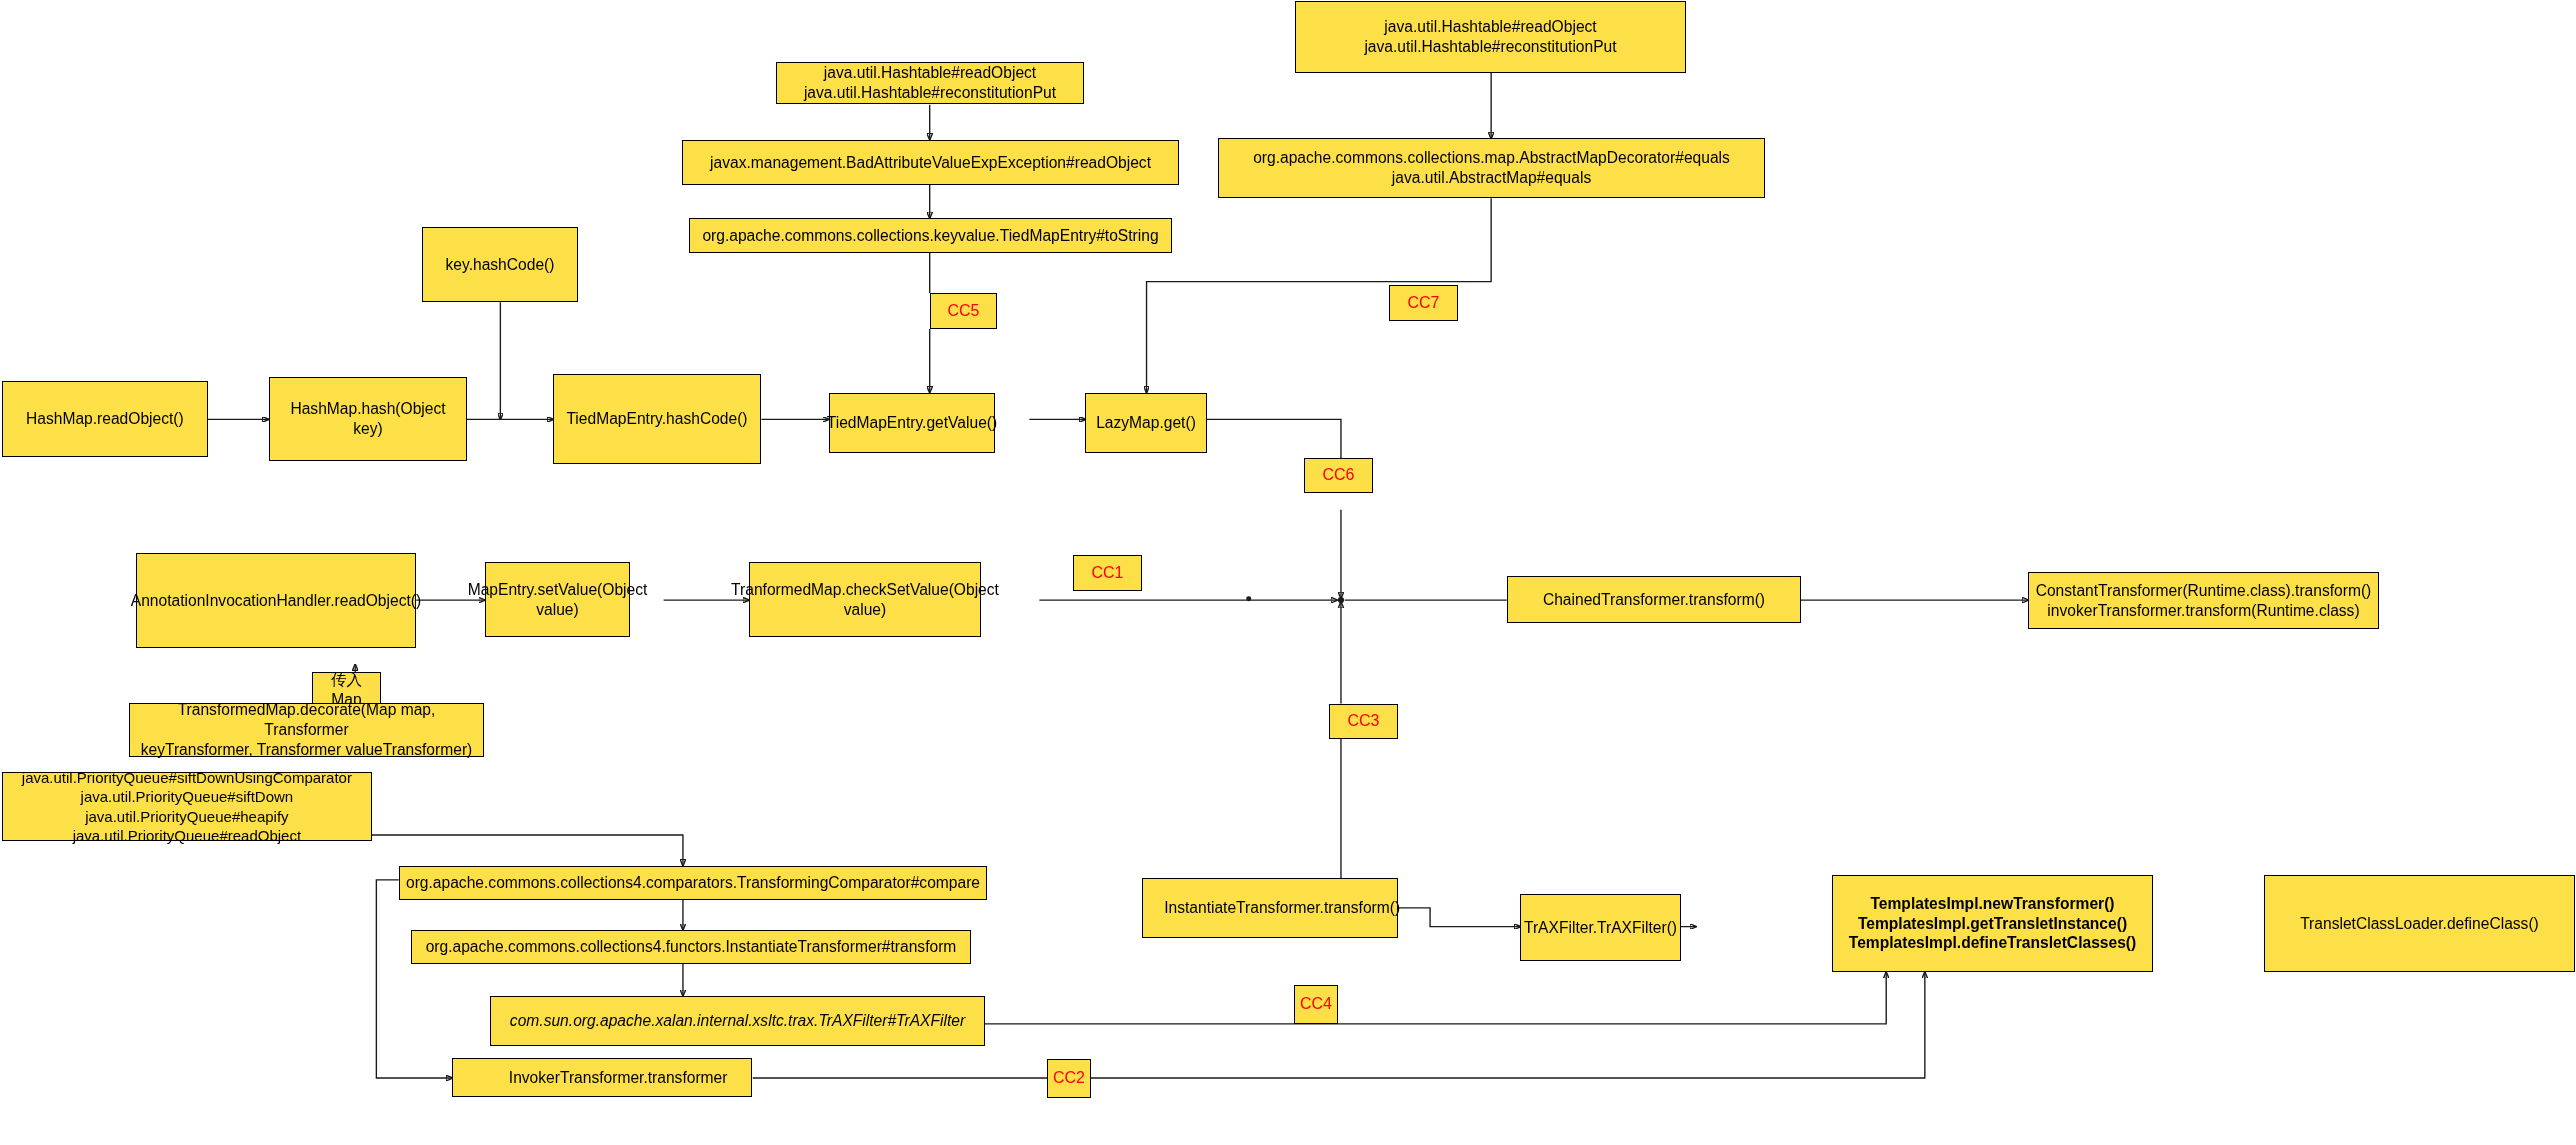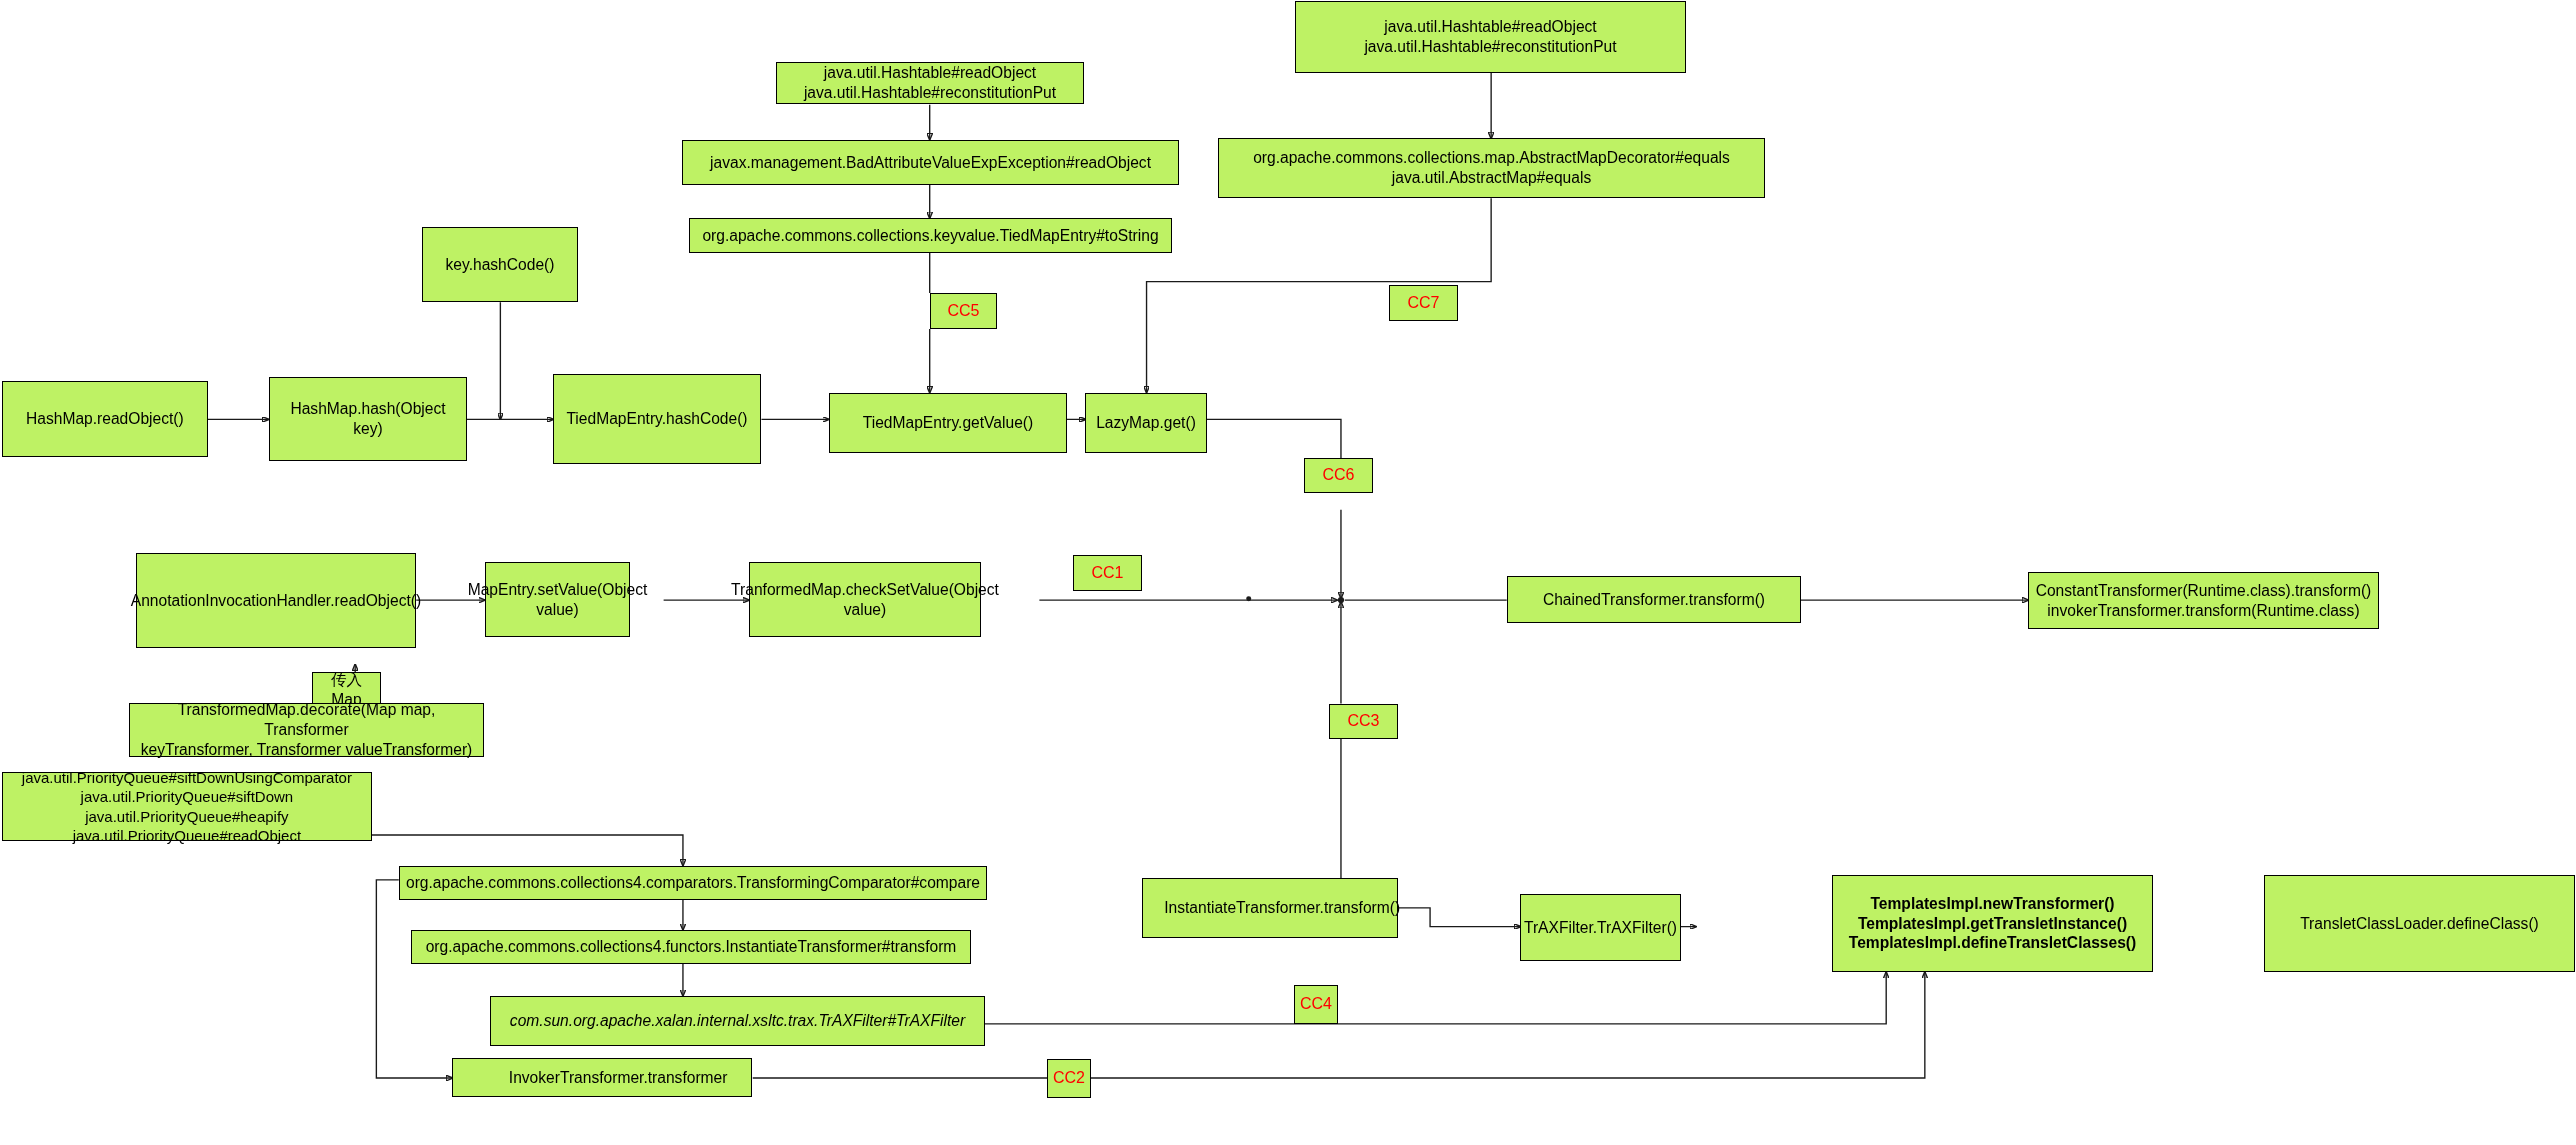--- a/index.html
+++ b/index.html
@@ -14,21 +14,21 @@
     position: relative;
     width: 2576px;
     height: 1146px;
     background: #ffffff;
     overflow: hidden;
   }
   .node {
     position: absolute;
     box-sizing: border-box;
     border: 1.2px solid #000000;
-    background: #bef264;
+    background: #fde047;
     display: flex;
     align-items: center;
     justify-content: center;
     text-align: center;
     color: #000000;
     font-family: "Liberation Sans", sans-serif;
     font-size: 15.6px;
     line-height: 1.28;
     white-space: pre-line;
     padding: 1.2px 3.7px;
@@ -137,21 +137,21 @@
   <div class="node cc" style="left:1389px; top:285px; width:69px; height:36px;">CC7</div>
 
   <div class="node" style="left:422px; top:227px; width:156px; height:75px;">key.hashCode()</div>
 
   <div class="node" style="left:1.9px; top:381px; width:206px; height:76px;">HashMap.readObject()</div>
 
   <div class="node" style="left:269px; top:377px; width:198px; height:84px;">HashMap.hash(Object key)</div>
 
   <div class="node" style="left:553px; top:374px; width:208px; height:90px;">TiedMapEntry.hashCode()</div>
 
-  <div class="node" style="left:829px; top:393px; width:238px; height:60px;">TiedMapEntry.getValue()</div>
+  <div class="node" style="left:829px; top:393px; width:166px; height:60px;">TiedMapEntry.getValue()</div>
 
   <div class="node" style="left:1085px; top:393px; width:122px; height:60px;">LazyMap.get()</div>
 
   <div class="node cc" style="left:1304px; top:458px; width:69px; height:35px;">CC6</div>
 
   <div class="node" style="left:136px; top:553px; width:280px; height:95px;">AnnotationInvocationHandler.readObject()</div>
 
   <div class="node" style="left:485px; top:562px; width:145px; height:75px;">MapEntry.setValue(Object
 value)</div>
 

